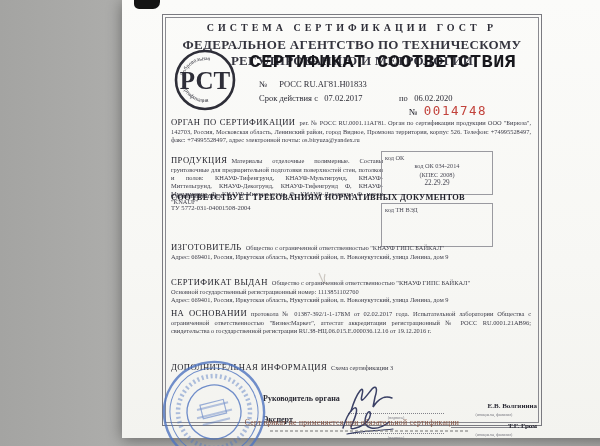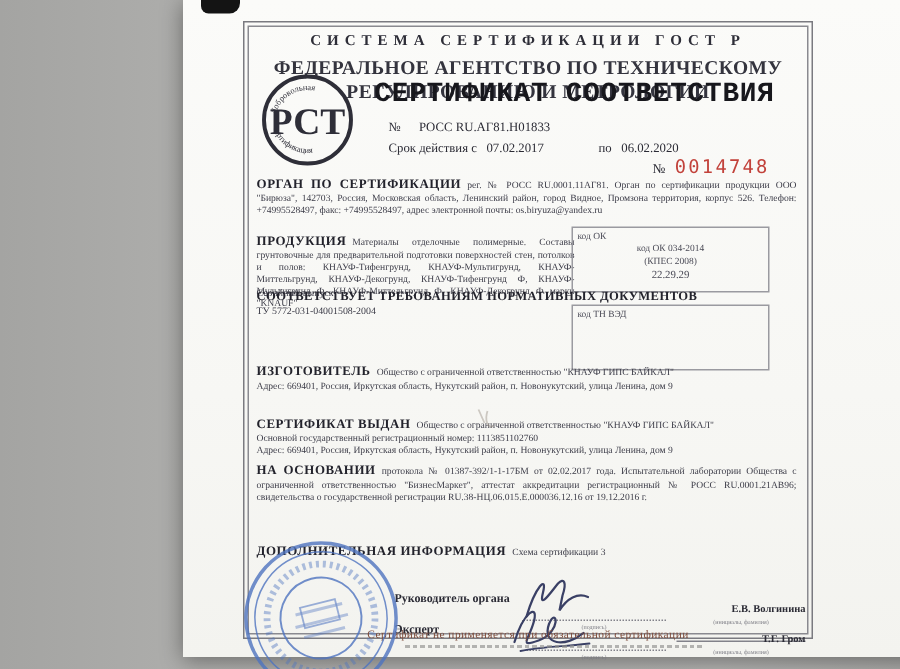--- a/index.html
+++ b/index.html
@@ -20,29 +20,29 @@
        letter-spacing:4px;color:#2e2e38;}
   .agency{left:0;right:0;top:22px;text-align:center;font-weight:bold;font-size:13px;
           letter-spacing:.3px;color:#34343e;}
   .title{left:72px;top:37px;width:296px;text-align:center;
          font-family:Liberation Mono, monospace;font-weight:800;font-size:18.5px;
          letter-spacing:.5px;color:#17171c;}
   .numrow{left:96px;top:64px;font-size:8.5px;color:#2b2b35;}
   .numrow b{font-weight:normal;margin-right:10px;}
   .valrow{left:96px;top:78px;font-size:8.5px;color:#2b2b35;}
   .po{left:236px;top:78px;font-size:8.5px;color:#2b2b35;}
-  .blank{left:246px;top:88px;font-size:9px;color:#2b2b35;margin-left:26px;}
+  .blank{left:246px;top:88px;font-size:9px;color:#2b2b35;}
   .blank .red{font-family:"DejaVu Sans Mono",monospace;font-size:12.5px;letter-spacing:1.5px;
               color:#c2423b;margin-left:4px;}
   .para{color:#3c3c48;font-size:6.4px;line-height:8.2px;text-align:justify;}
-  .para .lbl{font-weight:bold;font-size:8.6px;color:#23232c;letter-spacing:.4px;margin-right:4px;}
+  .para .lbl{font-weight:normal;font-size:8.6px;color:#23232c;letter-spacing:.4px;margin-right:4px;}
   .orgp{left:8px;top:97px;width:360px;}
   .prodp{left:8px;top:135px;width:212px;}
   .serial{left:8px;top:177px;font-size:6.6px;color:#3c3c48;}
-  .codebox{border:1px solid #9a9aa0;color:#4a4a56;font-size:6.3px;padding-left:20px;}
+  .codebox{border:1px solid #9a9aa0;color:#4a4a56;font-size:6.3px;}
   .codebox .corner{position:absolute;left:3px;top:2px;}
   .codebox .mid{position:absolute;left:0;right:0;top:10px;text-align:center;line-height:8.5px;}
   .box-ok{left:218px;top:136px;width:110px;height:42px;}
   .box-tn{left:218px;top:188px;width:110px;height:42px;}
   .conf-lbl{left:8px;top:178px;font-weight:bold;font-size:8.4px;color:#23232c;letter-spacing:.3px;}
   .conf-tu{left:8px;top:189px;font-size:6.6px;color:#3c3c48;}
   .manp{left:8px;top:222px;width:360px;}
   .issp{left:8px;top:257px;width:360px;}
   .basp{left:8px;top:288px;width:360px;}
   .addp{left:8px;top:342px;width:360px;}

